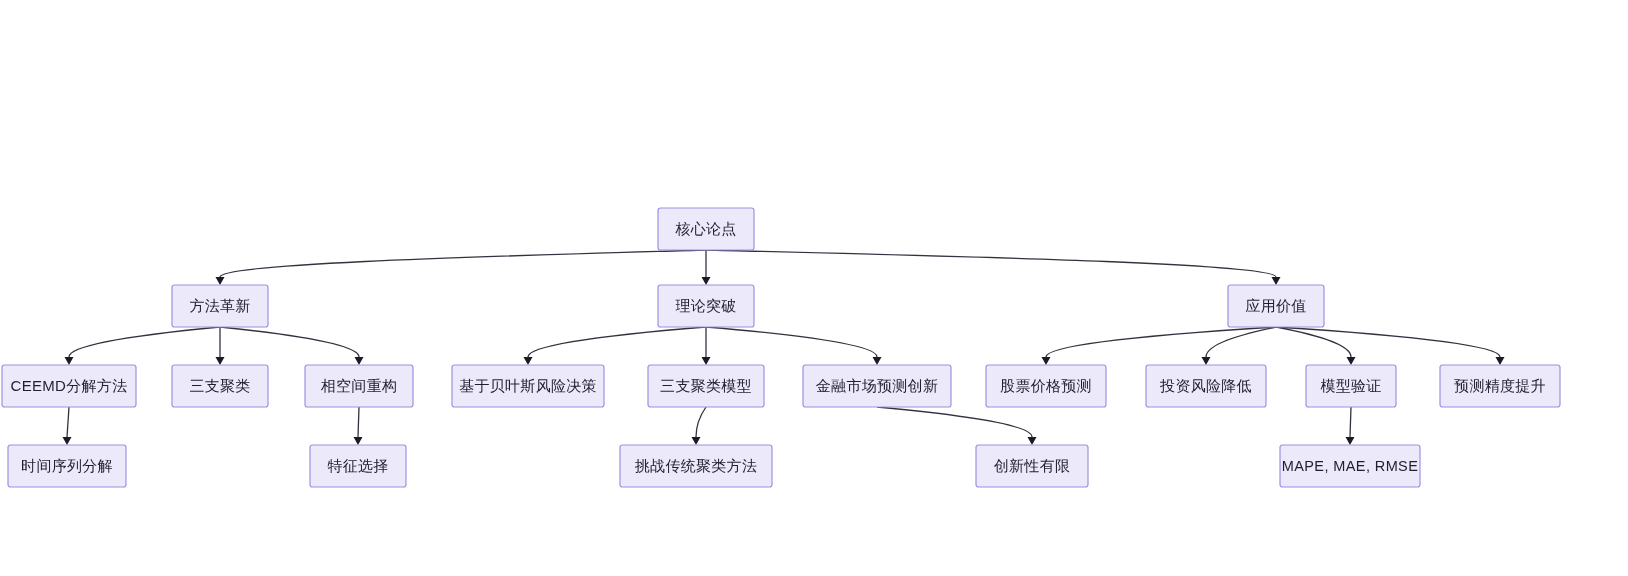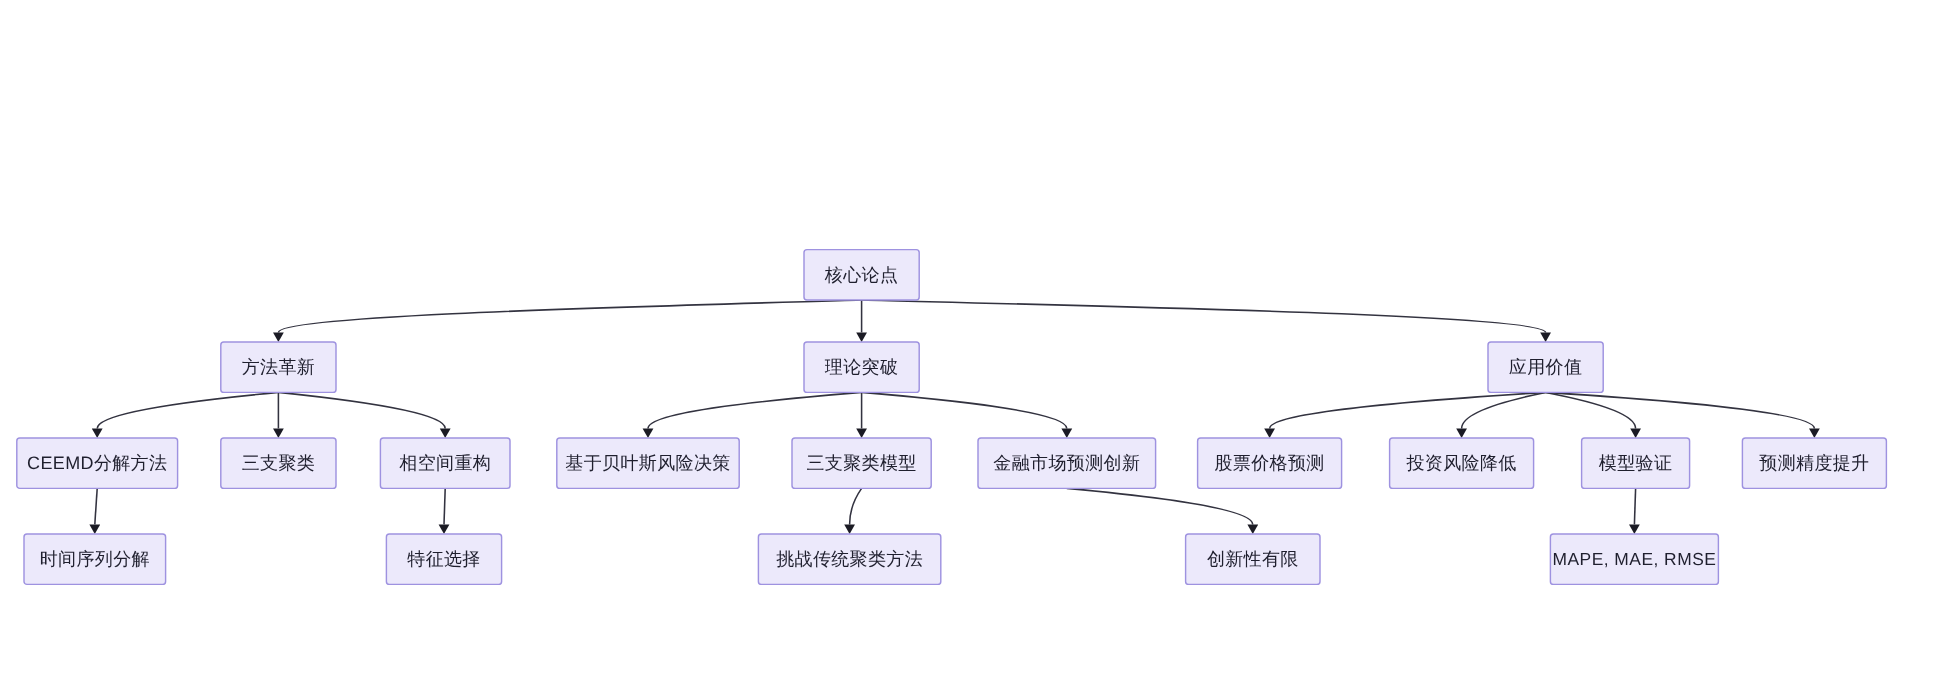--- a/index.html
+++ b/index.html
@@ -9,21 +9,21 @@
   }
   body {
     width: 1628px;
     height: 576px;
     font-family: "Liberation Sans", "DejaVu Sans", sans-serif;
     overflow: hidden;
     position: relative;
   }
   #diagram-root {
     position: absolute;
-    left: 12px;
+    left: 0;
     top: 0;
     width: 1336px;
     height: 576px;
   }
   svg#flow-svg {
     display: block;
     width: 1628px;
     height: 576px;
   }
   .node-rect {

